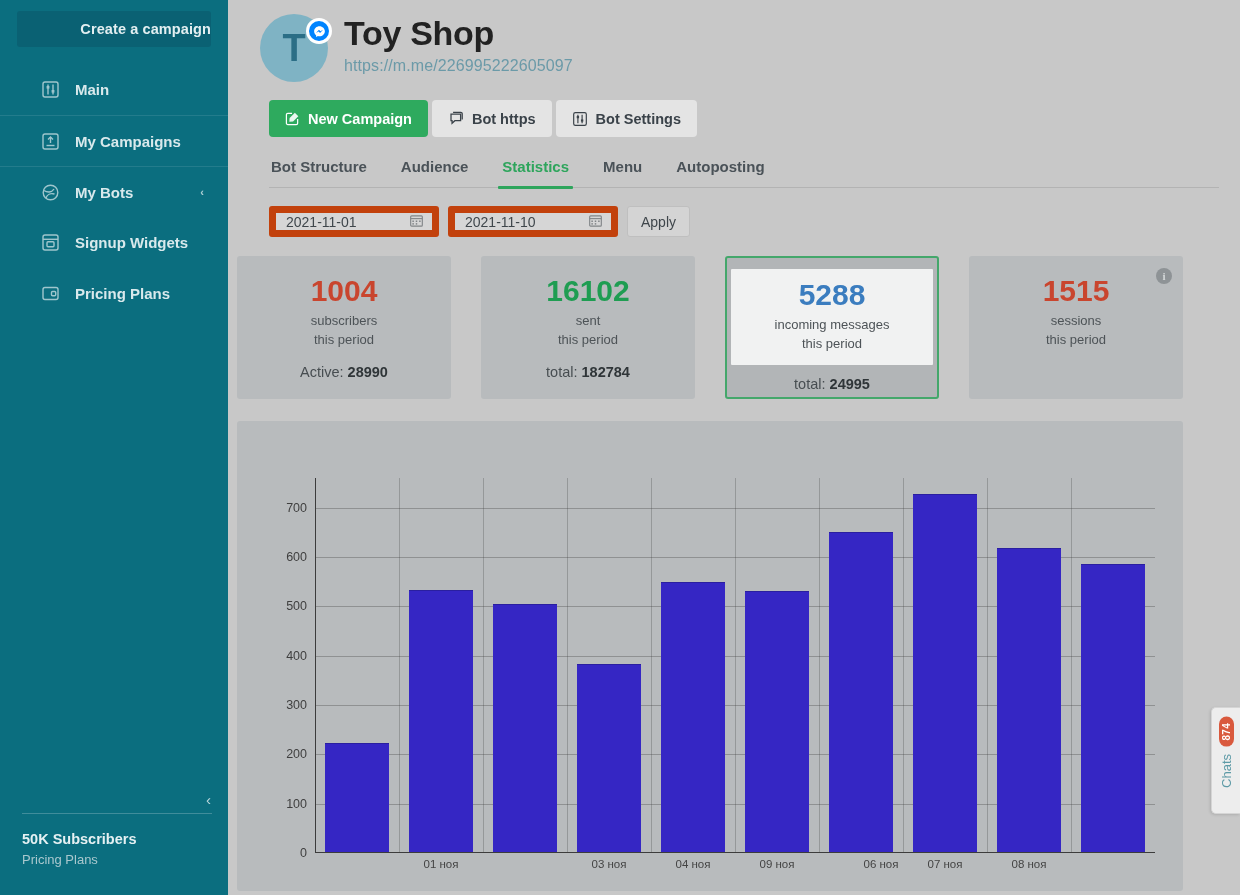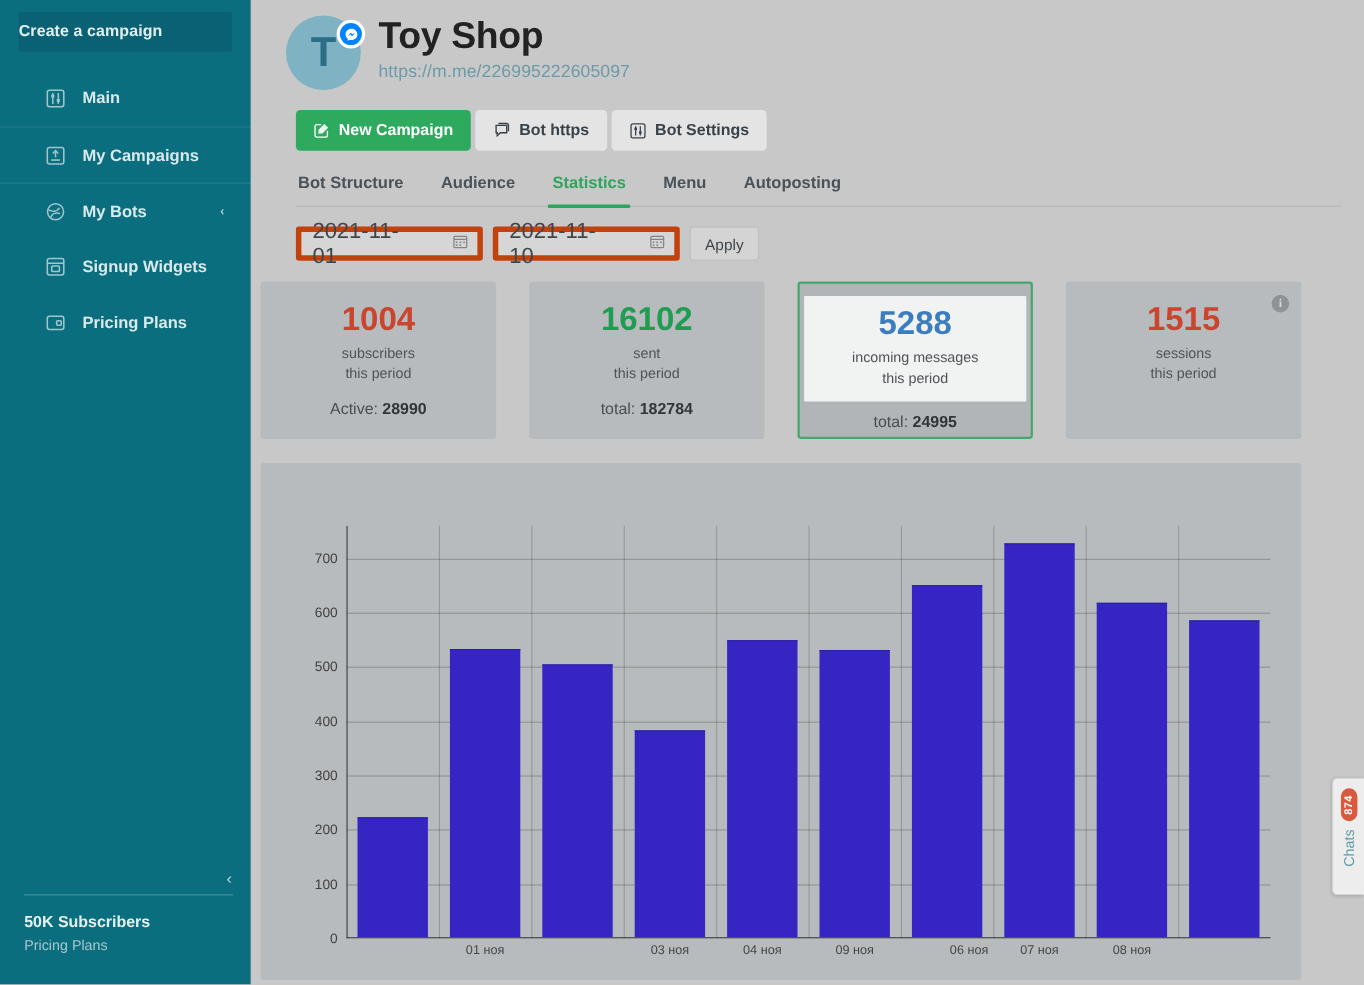--- a/index.html
+++ b/index.html
@@ -19,21 +19,21 @@
     flex: 0 0 228px;
     color: #cfe3e7;
   }
   .cta-btn {
     margin: 11px 17px 0 17px;
     height: 36px;
     background: #0a6173;
     border-radius: 3px;
     color: #e3eff1;
     font-size: 14.5px; font-weight: bold;
-    display: flex; align-items: center; justify-content: flex-start;
+    display: flex; align-items: center; justify-content: flex-end;
     cursor: pointer;
     letter-spacing: .1px;
   }
   .nav { margin-top: 17px; }
   .nav-item {
     height: 51px; display: flex; align-items: center;
     padding-left: 40px; cursor: pointer; position: relative;
     color: #d9e9ec; font-size: 15px; font-weight: bold;
   }
   .nav-item .ico {
@@ -111,23 +111,23 @@
   }
   .tab.active { color: #2ea55c; }
   .tab.active::after {
     content: ""; position: absolute; left: -2px; right: -2px; bottom: -2px;
     height: 3px; background: #2ea55c; border-radius: 1px;
   }
 
   .filters { display: flex; align-items: center; gap: 9px; margin: 18px 0 0 9px; }
   .date-field {
     width: 170px; height: 31px; background: #d6d6d6;
-    border: 5px solid #c2410c; border-radius: 3px;
+    border: 7px solid #c2410c; border-radius: 3px;
     display: flex; align-items: center; justify-content: space-between;
-    padding: 0 8px 0 10px; font-size: 20px; color: #3f464b; cursor: text; gap: 32px;
+    padding: 0 8px 0 10px; font-size: 14px; color: #3f464b; cursor: text; gap: 32px;
   }
   .date-field .cal { opacity: .62; }
   .apply-btn {
     height: 31px; padding: 0 13px; background: #d4d4d4; border: 1px solid #bfbfbf;
     border-radius: 3px; font-size: 14px; color: #3f464b; cursor: pointer;
     display: flex; align-items: center;
   }
 
   
   .cards { display: flex; gap: 30px; margin: 19px 0 0 9px; }

